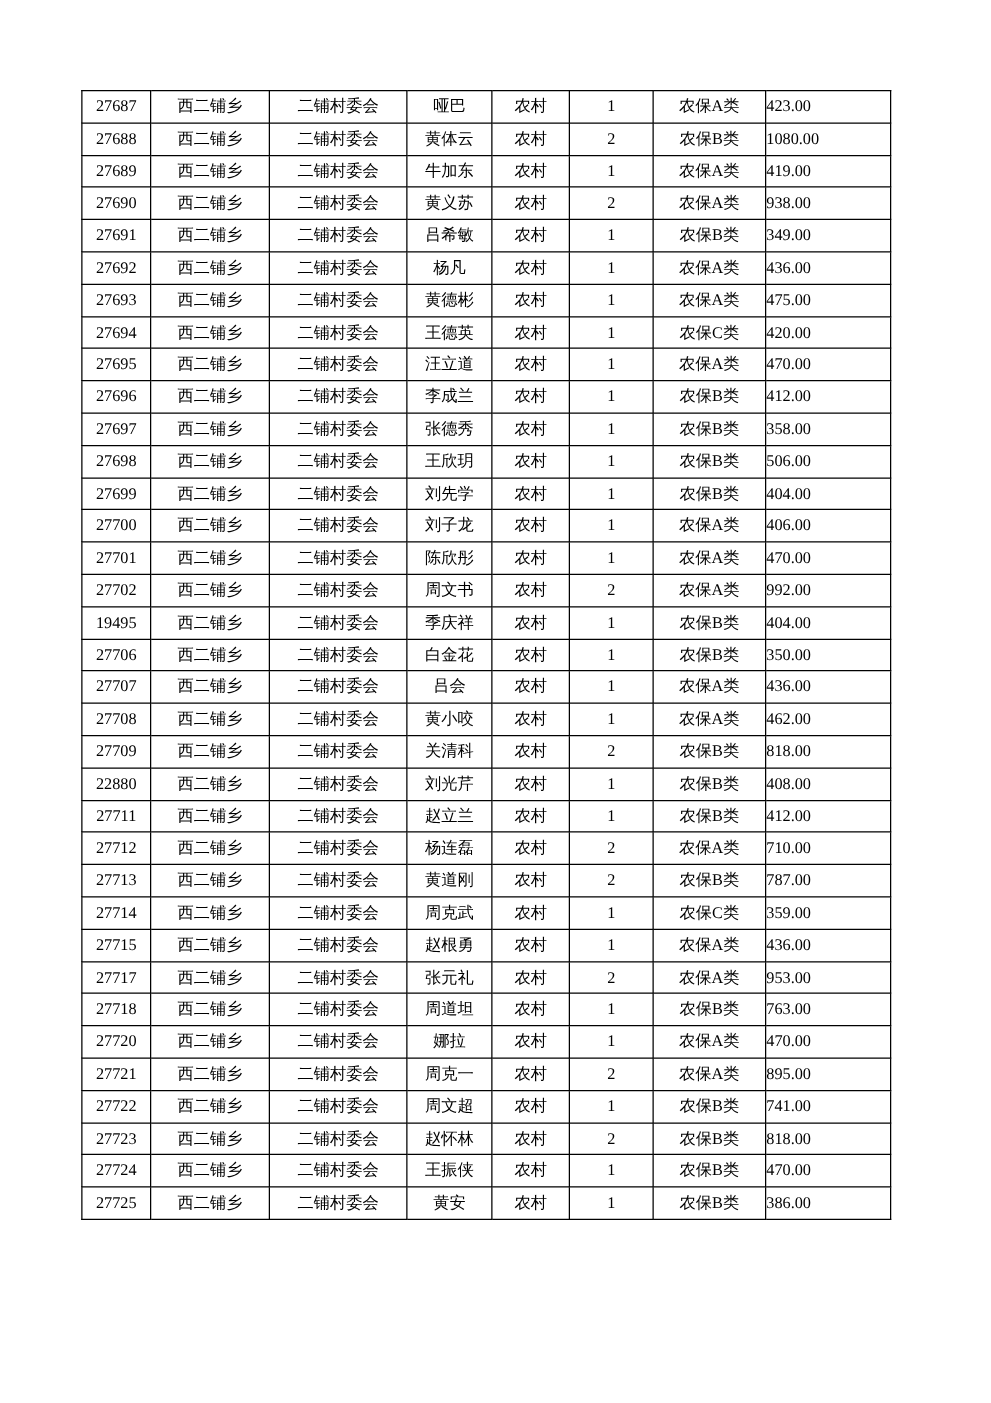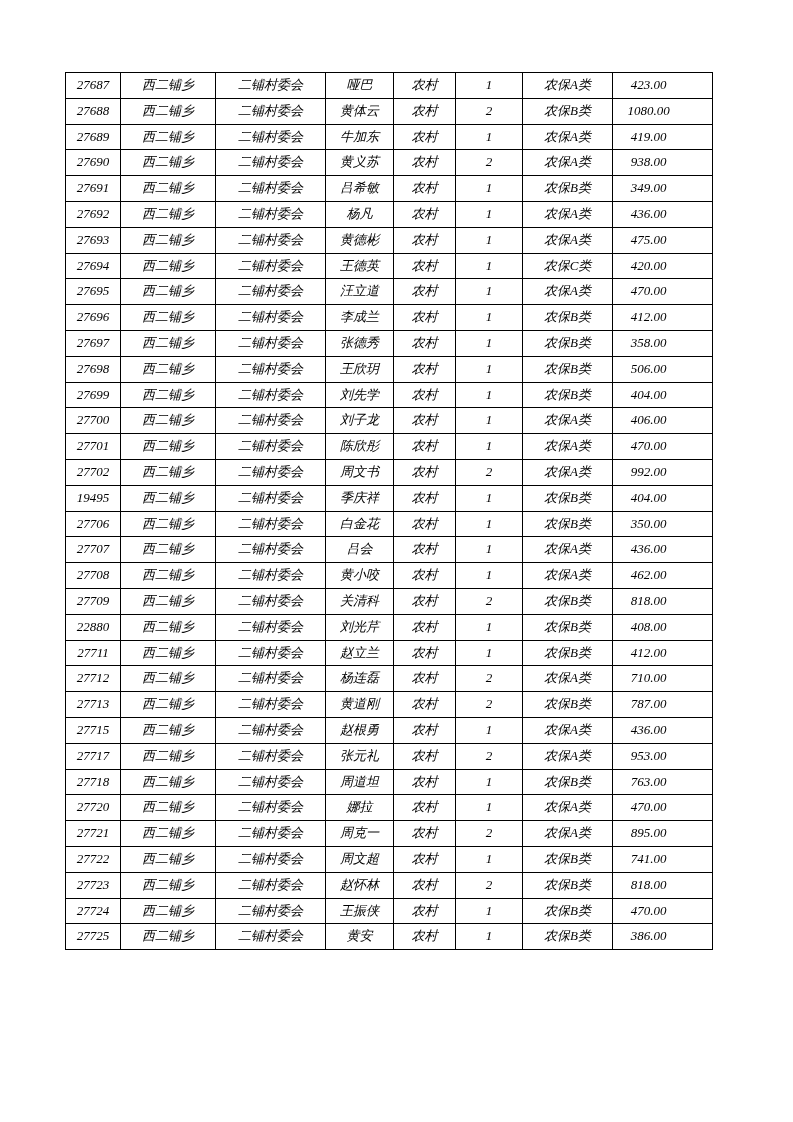--- a/index.html
+++ b/index.html
@@ -17,37 +17,36 @@
   .sheet {
     position: absolute;
     left: 65px;
     top: 72px;
     width: 647px;
   }
   table.grid {
     border-collapse: collapse;
     table-layout: fixed;
     width: 647px;
-    font-style: italic;
   }
   table.grid td {
     border: 1px solid #000000;
     box-sizing: border-box;
     height: 24.8px;
     line-height: 24.8px;
     font-size: 13px;
     color: #000000;
     text-align: center;
     vertical-align: middle;
     white-space: nowrap;
     overflow: hidden;
     padding: 0;
   }
   table.grid td.amount {
-    text-align: center;
+    text-align: left;
     padding-right: 28px;
     margin-top: 15px;
   }
   col.c-serial   { width: 55px; }
   col.c-township { width: 95px; }
   col.c-village  { width: 110px; }
   col.c-name     { width: 68px; }
   col.c-type     { width: 62px; }
   col.c-count    { width: 67px; }
   col.c-category { width: 90px; }
@@ -313,20 +312,30 @@
           <td>27713</td>
           <td>西二铺乡</td>
           <td>二铺村委会</td>
           <td>黄道刚</td>
           <td>农村</td>
           <td>2</td>
           <td>农保B类</td>
           <td class="amount">787.00</td>
         </tr>
         <tr>
+          <td>27714</td>
+          <td>西二铺乡</td>
+          <td>二铺村委会</td>
+          <td>周克武</td>
+          <td>农村</td>
+          <td>1</td>
+          <td>农保C类</td>
+          <td class="amount">359.00</td>
+        </tr>
+        <tr>
           <td>27715</td>
           <td>西二铺乡</td>
           <td>二铺村委会</td>
           <td>赵根勇</td>
           <td>农村</td>
           <td>1</td>
           <td>农保A类</td>
           <td class="amount">436.00</td>
         </tr>
         <tr>

